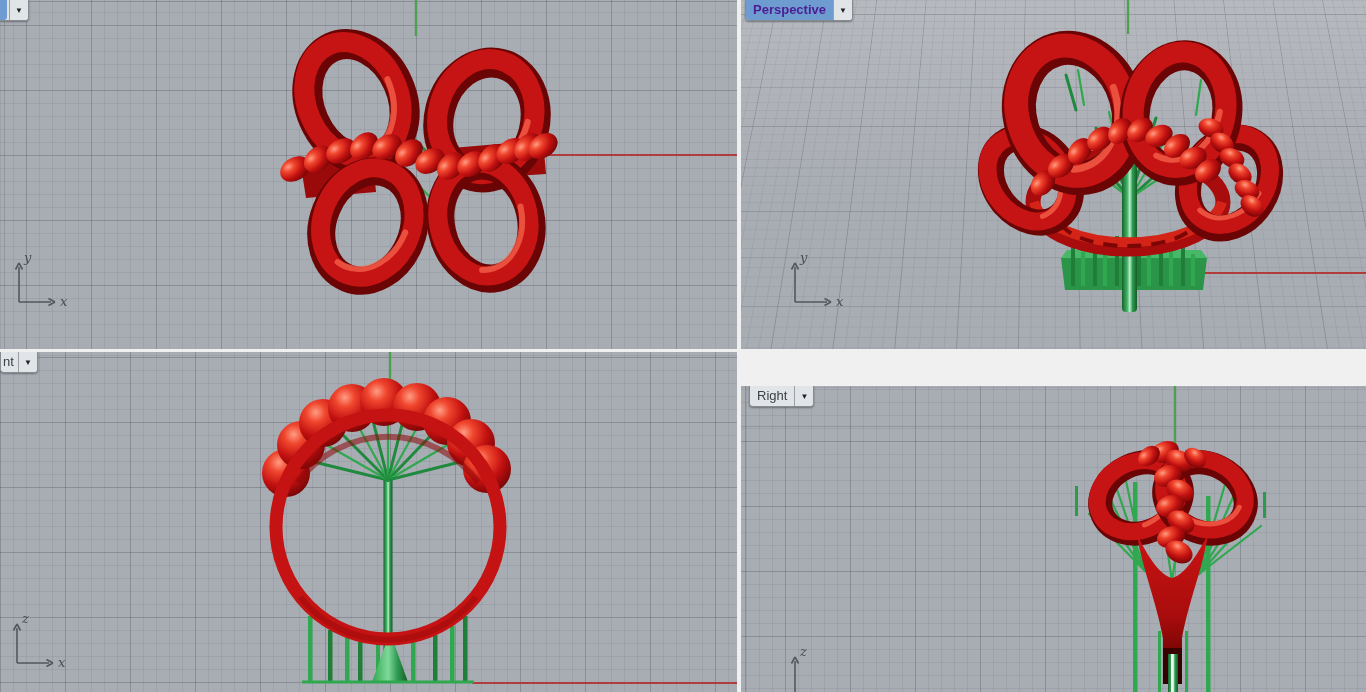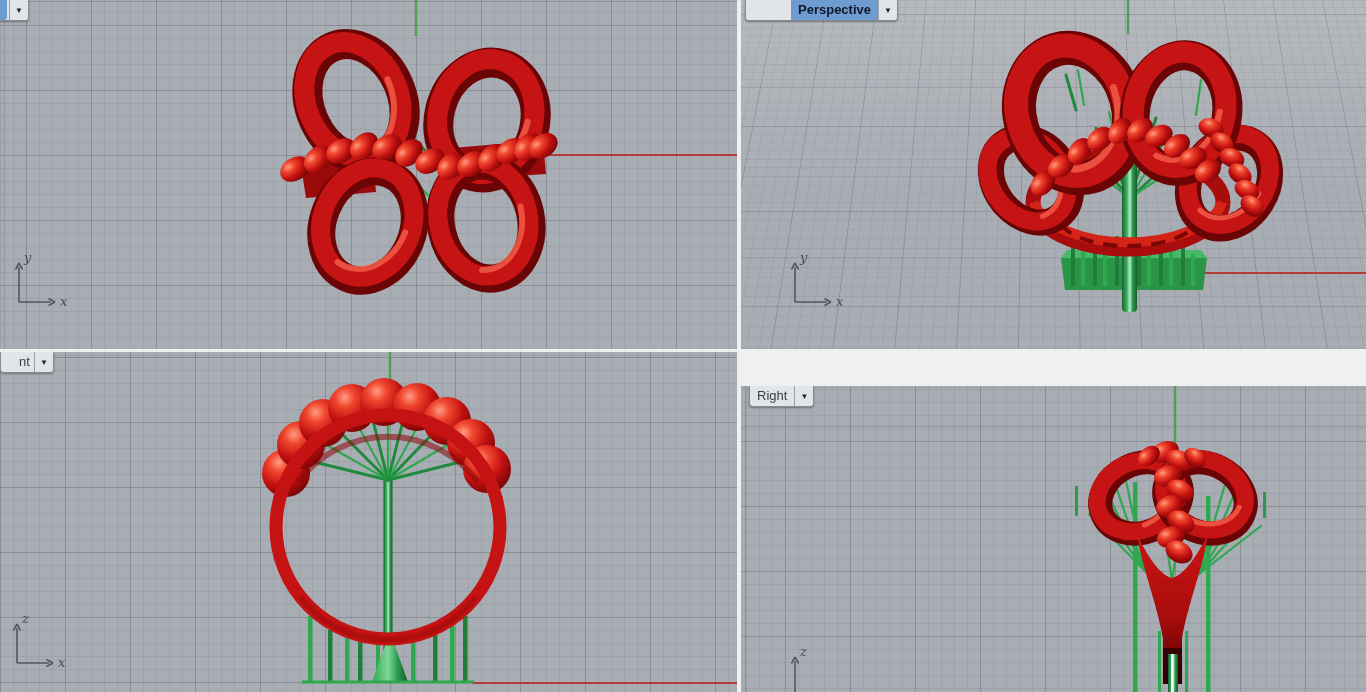--- a/index.html
+++ b/index.html
@@ -23,26 +23,26 @@
     repeating-linear-gradient(to bottom, rgba(55,62,75,.09) 0 1px, transparent 1px 13px);}
   .model{position:absolute;inset:0;width:100%;height:100%;}
   .axis-x{stroke:var(--axis-x,#b23b3b);stroke-width:2.2;}
   .axis-y{stroke:var(--axis-y,#4f9e52);stroke-width:2.4;}
   .ground-green{stroke:var(--support-green,#2fa84f);stroke-width:3;}
   .vp-label{position:absolute;top:0;display:flex;align-items:stretch;height:20px;
     background:var(--label-bg,#e2e5e8);border:1px solid #878c93;border-top:none;
     border-radius:0 0 4px 4px;box-shadow:0 1px 2px rgba(0,0,0,.35);
     font-size:13px;color:#3b4148;overflow:hidden;cursor:pointer;user-select:none;}
   .vp-label .txt{padding:1px 7px 2px;display:flex;align-items:center;}
-  .vp-label.active .txt{background:var(--active-label-bg,#6f9cd0);color:#0f172a;font-weight:700;margin-left:45px;}
+  .vp-label.active .txt{background:var(--active-label-bg,#6f9cd0);color:#4c1d95;font-weight:700;}
   .vp-label .arrow{width:18px;display:flex;align-items:center;justify-content:center;
     font-size:8px;color:#1e2126;border-left:1px solid #9aa0a6;background:var(--label-bg,#e2e5e8);}
   .vp-label.cutoff{border-left:none;border-radius:0 0 4px 0;}
   .label-sliver{width:7px;background:var(--active-label-bg,#6f9cd0);border-radius:0 0 3px 0;margin-right:2px;}
-  .vp-label.clip .txt{padding-left:18px;padding-right:4px;text-align:right;}
+  .vp-label.clip .txt{padding-left:2px;padding-right:4px;text-align:right;}
   .gizmo{position:absolute;pointer-events:none;}
   .gz{stroke:#53575e;stroke-width:1.6;fill:none;}
   .gz-letter{font-family:"DejaVu Serif",serif;font-style:italic;font-size:13px;fill:#484c53;}
   .loopA{fill:none;stroke:#6b0404;}
   .loopB{fill:none;stroke:#c61414;}
   .loopC{fill:none;stroke:#ff7055;opacity:.65;stroke-linecap:round;}
   .branch{stroke:#1f8a3e;stroke-width:3;fill:none;stroke-linecap:round;}
   .branch2{stroke:#2fa84f;stroke-width:2.2;fill:none;stroke-linecap:round;}
 </style>
 </head>

